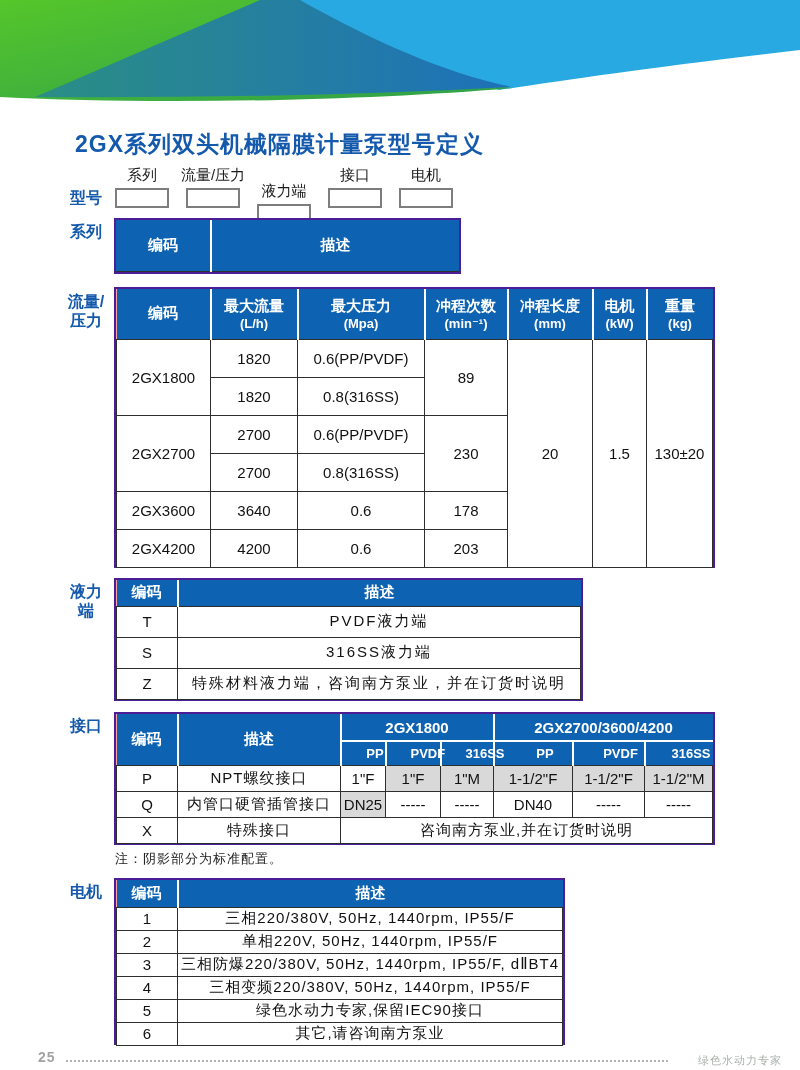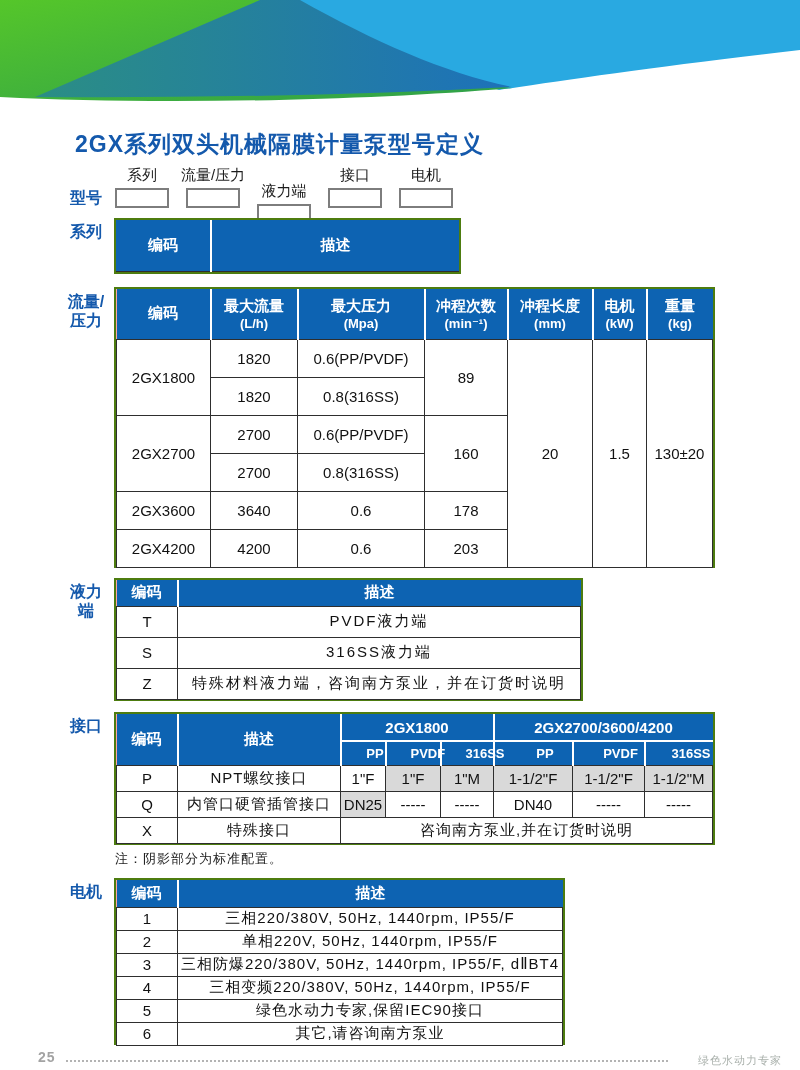--- a/index.html
+++ b/index.html
@@ -22,21 +22,21 @@
   }
   .side-label div { white-space:nowrap; }
   
   .model-seg { position:absolute; width:54px; }
   .seg-label {
     position:absolute; left:50%; transform:translateX(-50%);
     top:-22px; font-size:15px; color:#1c1c1c; white-space:nowrap; font-weight:500;
   }
   .seg-box { width:54px; height:20px; border:2px solid #7d7d7d; box-sizing:border-box; background:#fff; }
   
-  .tbl-wrap { position:absolute; border:2px solid #4d7c0f; box-sizing:border-box; background:#fca5a5; }
+  .tbl-wrap { position:absolute; border:2px solid #4c1d95; box-sizing:border-box; background:#fca5a5; }
   table.tbl { border-collapse:collapse; width:100%; height:100%; table-layout:fixed; }
   .tbl th {
     background:#0d63b2; color:#fff; font-weight:bold; font-size:15px;
     padding:0; text-align:center; vertical-align:middle; border:0;
   }
   .tbl th + th { border-left:2px solid #fff; }
   .tbl th { border-bottom:1px solid #2e2e2e; }
   .tbl td {
     border:1px solid #2e2e2e; text-align:center; vertical-align:middle;
     padding:0 2px; font-size:15px; color:#111; background:#fff;
@@ -153,21 +153,21 @@
         <td rowspan="6">130±20</td>
       </tr>
       <tr style="height:38px;">
         <td>1820</td>
         <td>0.8(316SS)</td>
       </tr>
       <tr style="height:38px;">
         <td rowspan="2">2GX2700</td>
         <td>2700</td>
         <td>0.6(PP/PVDF)</td>
-        <td rowspan="2">160</td>
+        <td rowspan="2">230</td>
       </tr>
       <tr style="height:38px;">
         <td>2700</td>
         <td>0.8(316SS)</td>
       </tr>
       <tr style="height:38px;">
         <td>2GX3600</td>
         <td>3640</td>
         <td>0.6</td>
         <td>178</td>

